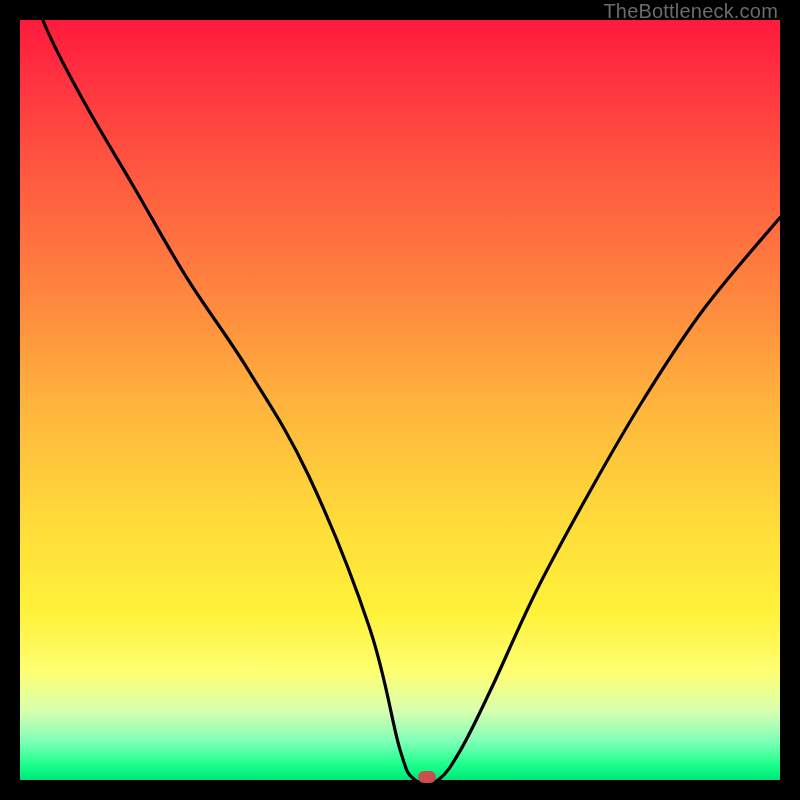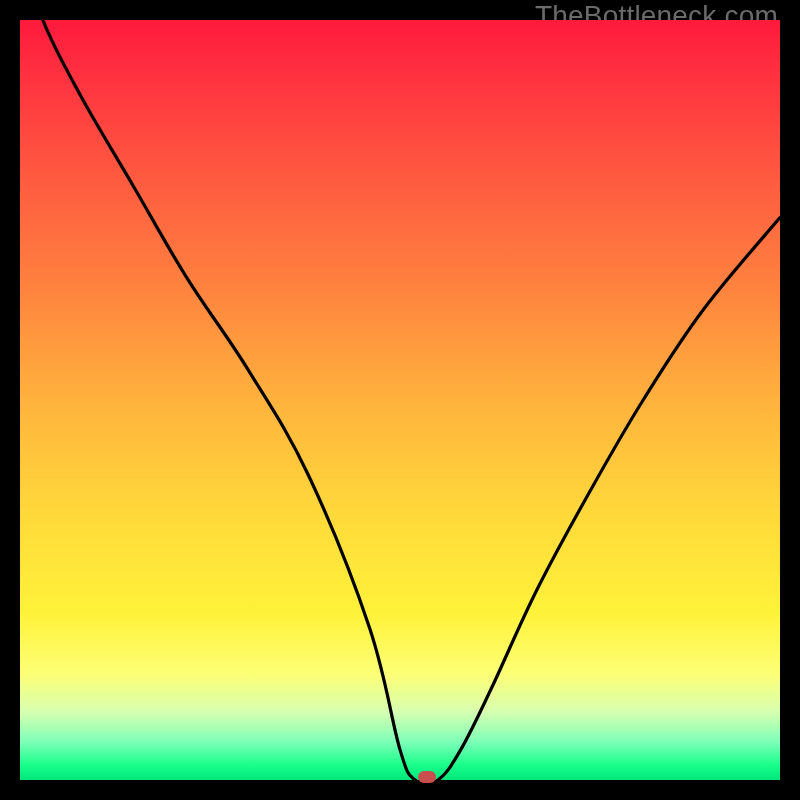--- a/index.html
+++ b/index.html
@@ -36,21 +36,21 @@
       #7dffb8 95%,
       #1aff8a 98%,
       #00e67a 100%
     );
   }
   .watermark {
     position: absolute;
     top: 0px;
     right: 22px;
     color: #6b6b6b;
-    font-size: 28px;
+    font-size: 20px;
     font-weight: 500;
     letter-spacing: 0.2px;
     pointer-events: none;
   }
   svg.curve {
     position: absolute;
     left: 0;
     top: 0;
     width: 760px;
     height: 760px;

